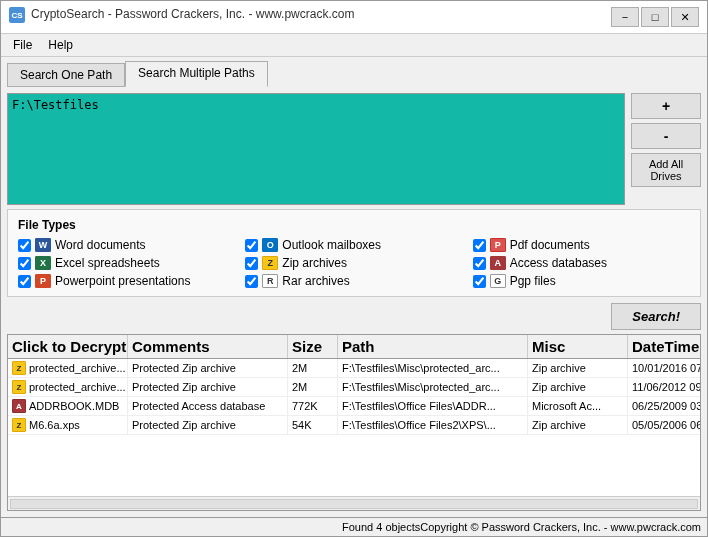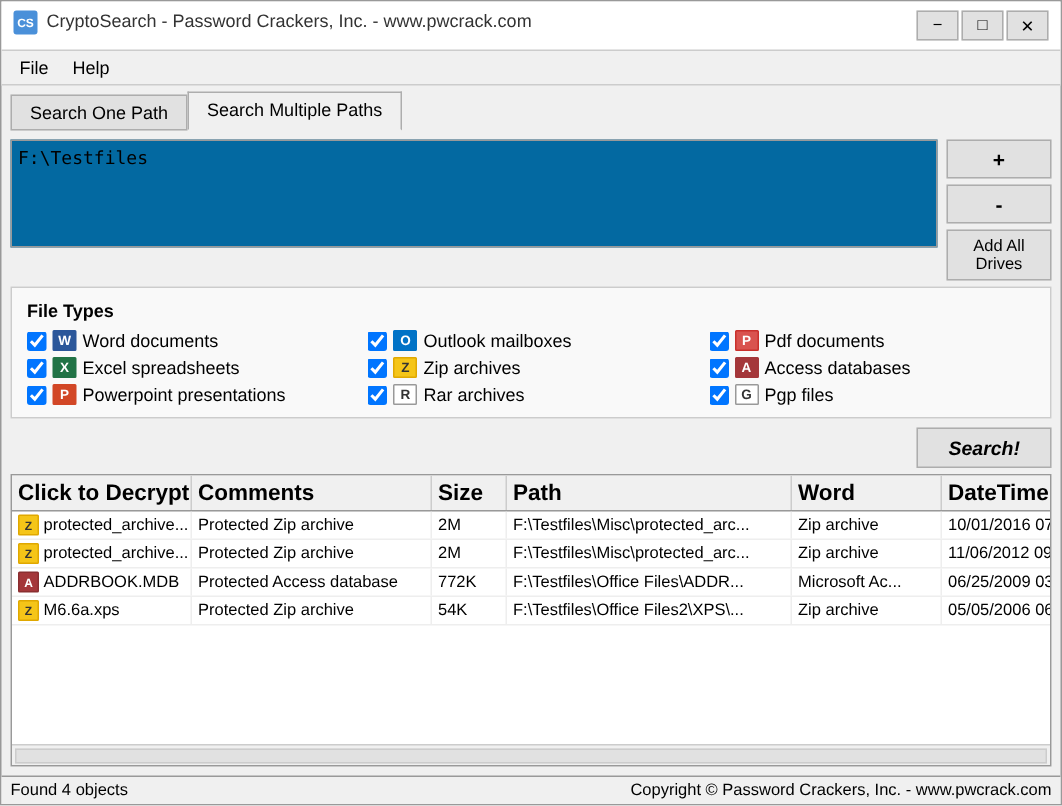--- a/index.html
+++ b/index.html
@@ -17,21 +17,21 @@
     .menu-item { padding: 2px 8px; cursor: pointer; font-size: 12px; }
 
     .tabs { display: flex; padding: 4px 6px 0; gap: 0; }
     .tab { padding: 4px 12px; border: 1px solid #adadad; background: #e1e1e1; cursor: pointer; font-size: 12px; }
     .tab.active { background: #f0f0f0; border-bottom-color: #f0f0f0; position: relative; z-index: 1; }
     .tab:not(.active) { margin-top: 2px; }
 
     .content { flex: 1; display: flex; flex-direction: column; padding: 6px; gap: 4px; }
 
     .paths-section { display: flex; gap: 6px; align-items: stretch; }
-    .paths-textarea { flex: 1; height: 72px; border: 1px solid #999; padding: 4px; font-size: 12px; resize: none; background: #0369a1; }
+    .paths-textarea { flex: 1; height: 112px; border: 1px solid #999; padding: 4px; font-size: 12px; resize: none; background: #14b8a6; }
     .paths-buttons { display: flex; flex-direction: column; gap: 4px; }
     .path-btn { width: 70px; padding: 4px; border: 1px solid #adadad; background: #e1e1e1; cursor: pointer; font-size: 14px; font-weight: bold; display: flex; align-items: center; justify-content: center; }
     .add-all-drives-btn { width: 70px; padding: 4px; border: 1px solid #adadad; background: #e1e1e1; cursor: pointer; font-size: 11px; text-align: center; }
 
     .file-types-section { border: 1px solid #ccc; padding: 8px 10px; background: #f9f9f9; }
     .file-types-title { font-size: 12px; font-weight: bold; margin-bottom: 6px; }
     .file-types-grid { display: grid; grid-template-columns: repeat(3, 1fr); gap: 4px 10px; }
     .file-type-row { display: flex; align-items: center; gap: 4px; font-size: 12px; }
     .file-type-row input[type="checkbox"] { width: 13px; height: 13px; }
     .ft-icon { width: 16px; height: 14px; display: inline-flex; align-items: center; justify-content: center; font-size: 9px; font-weight: bold; border: 1px solid; border-radius: 1px; }
@@ -56,21 +56,21 @@
     .result-row { display: grid; grid-template-columns: 120px 160px 50px 190px 100px 1fr; border-bottom: 1px solid #eee; cursor: pointer; }
     .cell { padding: 2px 4px; font-size: 11px; overflow: hidden; white-space: nowrap; border-right: 1px solid #eee; display: flex; align-items: center; gap: 3px; }
     .cell:last-child { border-right: none; }
     .row-icon { width: 14px; height: 14px; display: inline-flex; align-items: center; justify-content: center; font-size: 8px; font-weight: bold; border-radius: 1px; flex-shrink: 0; }
     .icon-zip-file { background: #f5c518; color: #333; border: 1px solid #e0a800; }
     .icon-mdb-file { background: #a4373a; color: white; border: 1px solid #8a2e30; }
 
     .scrollbar-row { height: 14px; background: #f0f0f0; border-top: 1px solid #ccc; display: flex; align-items: center; padding: 0 2px; }
     .hscroll { width: 100%; height: 10px; background: #e1e1e1; border: 1px solid #ccc; }
 
-    .status-bar { display: flex; justify-content: space-between; padding: 3px 6px; border-top: 1px solid #999; background: #f0f0f0; font-size: 11px; }
+    .status-bar { display: flex; justify-content: flex-end; padding: 3px 6px; border-top: 1px solid #999; background: #f0f0f0; font-size: 11px; }
   </style>
 </head>
 <body>
 
 <div class="window">
 
   <div class="title-bar">
     <div class="title-bar-icon">
       <svg width="14" height="14" viewBox="0 0 14 14">
         <rect x="1" y="1" width="12" height="12" rx="2" fill="#4a90d9"></rect>
@@ -167,21 +167,21 @@
     <div class="search-btn-row">
       <button class="search-btn">Search!</button>
     </div>
 
     <div class="results-section">
       <div class="results-header">
         <div class="col-header">Click to Decrypt</div>
         <div class="col-header">Comments</div>
         <div class="col-header">Size</div>
         <div class="col-header">Path</div>
-        <div class="col-header">Word</div>
+        <div class="col-header">Misc</div>
         <div class="col-header">DateTime</div>
       </div>
       <div class="results-body">
 
         <div class="result-row">
           <div class="cell">
             <span class="row-icon icon-zip-file">Z</span>
             <span>protected_archive...</span>
           </div>
           <div class="cell">Protected Zip archive</div>

